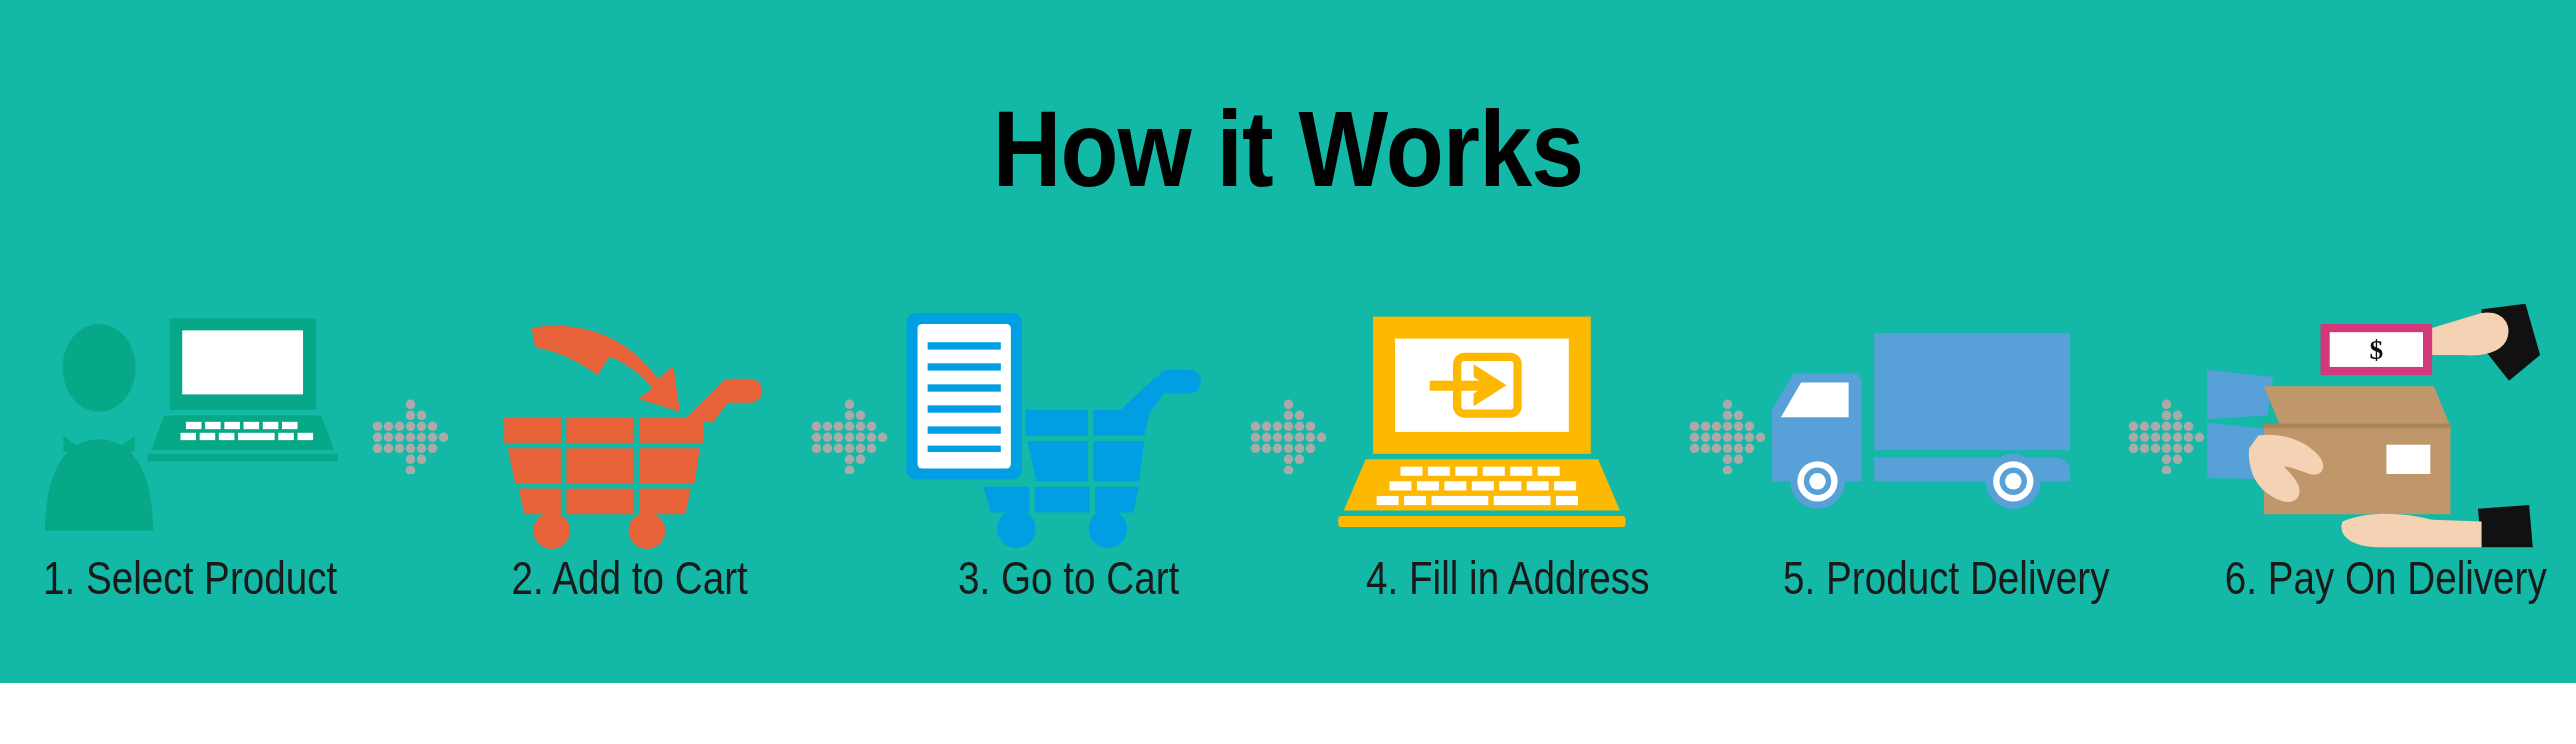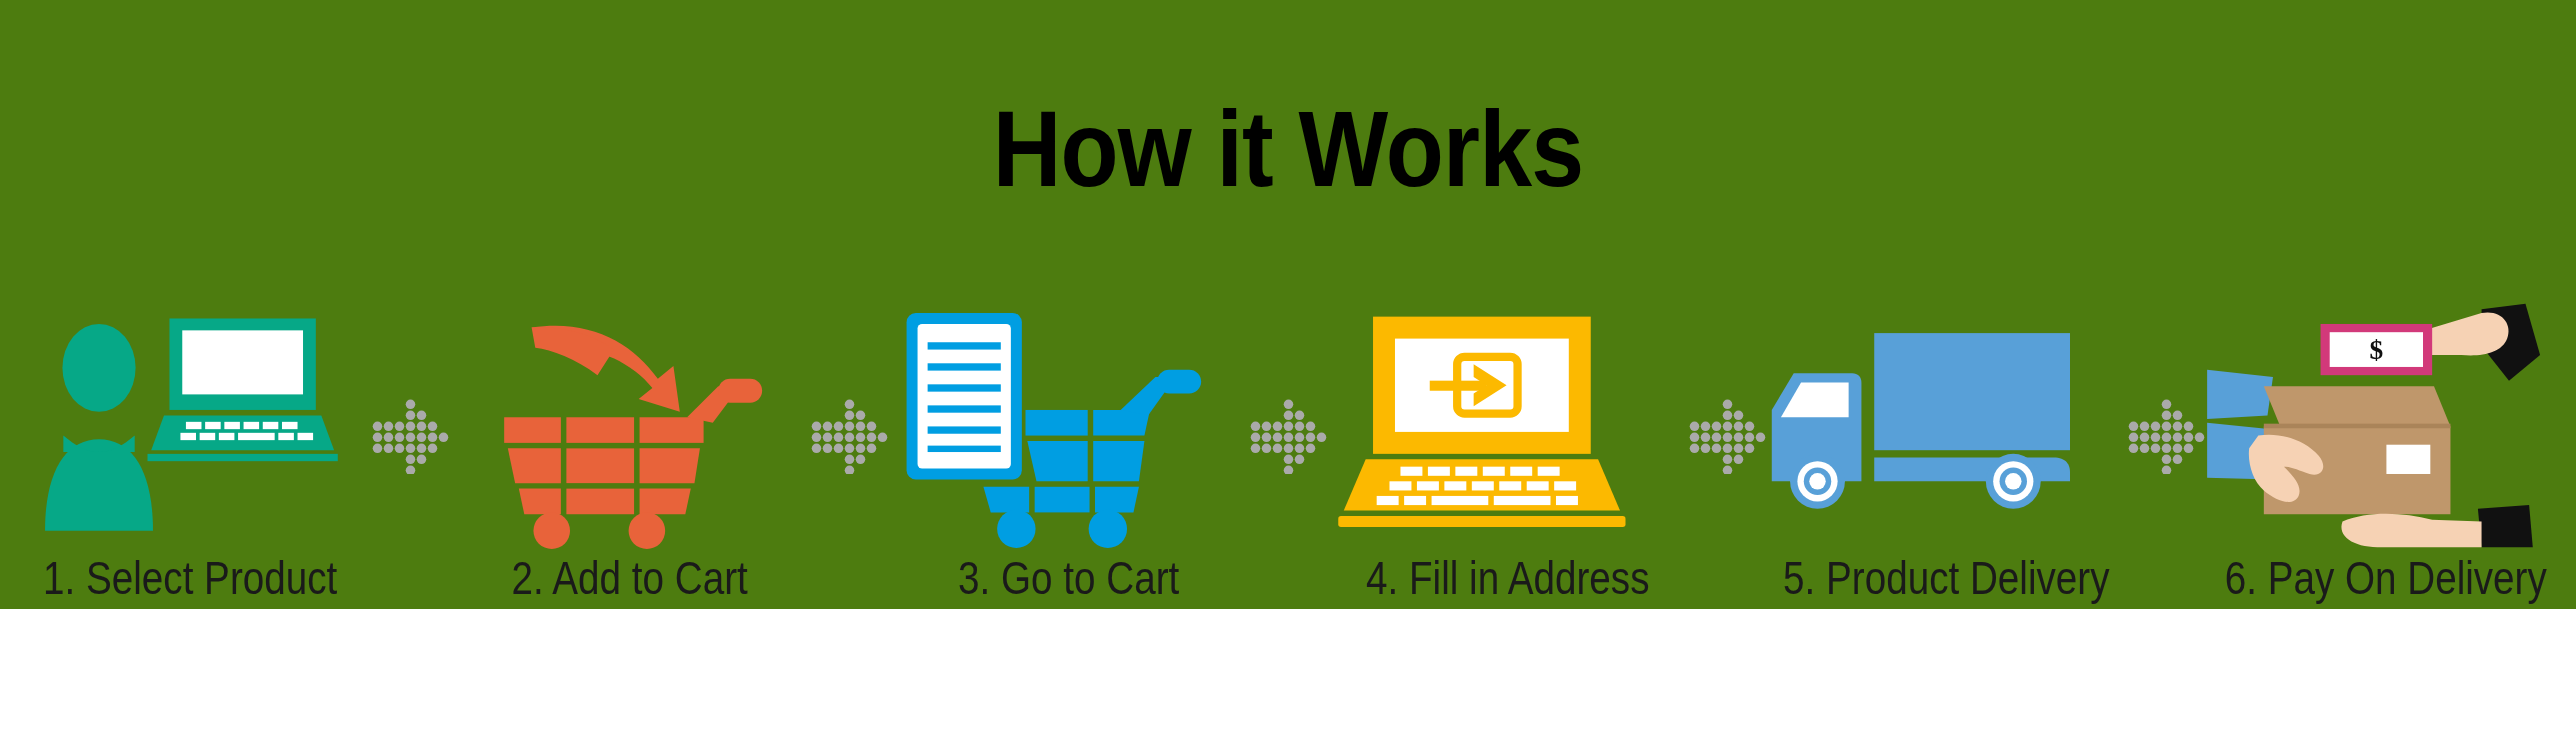--- a/index.html
+++ b/index.html
@@ -9,22 +9,22 @@
   }
   body {
     width: 2576px;
     height: 745px;
     font-family: "Liberation Sans", sans-serif;
     overflow: hidden;
   }
   #canvas {
     position: relative;
     width: 2576px;
-    height: 609px;
-    background: #4d7c0f;
+    height: 683px;
+    background: #14b8a6;
   }
 
   
   #title {
     position: absolute;
     top: 95px;
     left: 0;
     width: 2576px;
     text-align: center;
     font-family: "Liberation Sans", sans-serif;

